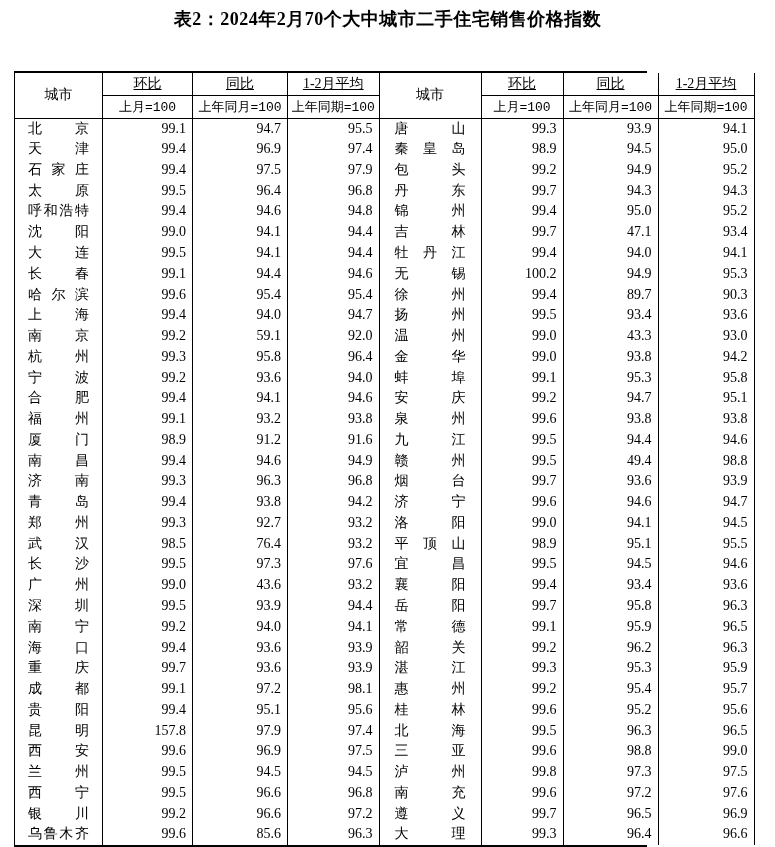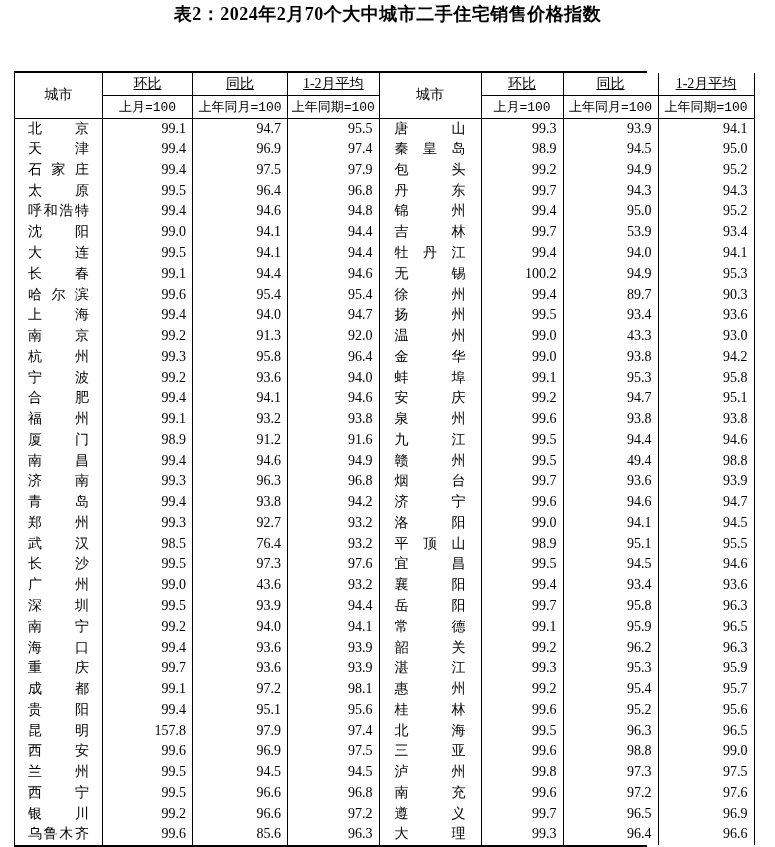--- a/index.html
+++ b/index.html
@@ -7,21 +7,21 @@
     width: 775px; height: 847px;
     background: #ffffff;
     color: #000000;
     font-family: "Liberation Serif", "DejaVu Serif", serif;
     overflow: hidden;
   }
   .page-title {
     text-align: center;
     font-weight: bold;
     font-size: 18px;
-    padding-top: 2px;
+    padding-top: 7px;
     height: 32px;
     letter-spacing: 0.5px;
   }
   .table-wrap {
     margin: 39px 14px 4px 14px;
     width: 633px;
     display: flex;
     border-top: 2px solid #000;
     border-bottom: 3px solid #000;
   }
@@ -206,21 +206,21 @@
         </tr>
 
         <tr>
           <td class="city">
             <span class="city-name">
               <span>南</span>
               <span>京</span>
             </span>
           </td>
           <td class="num">99.2</td>
-          <td class="num">91.3</td>
+          <td class="num">59.1</td>
           <td class="num">92.0</td>
         </tr>
 
         <tr>
           <td class="city">
             <span class="city-name">
               <span>杭</span>
               <span>州</span>
             </span>
           </td>
@@ -593,21 +593,21 @@
         </tr>
 
         <tr>
           <td class="city">
             <span class="city-name">
               <span>吉</span>
               <span>林</span>
             </span>
           </td>
           <td class="num">99.7</td>
-          <td class="num">53.9</td>
+          <td class="num">47.1</td>
           <td class="num">93.4</td>
         </tr>
 
         <tr>
           <td class="city">
             <span class="city-name">
               <span>牡</span>
               <span>丹</span>
               <span>江</span>
             </span>

